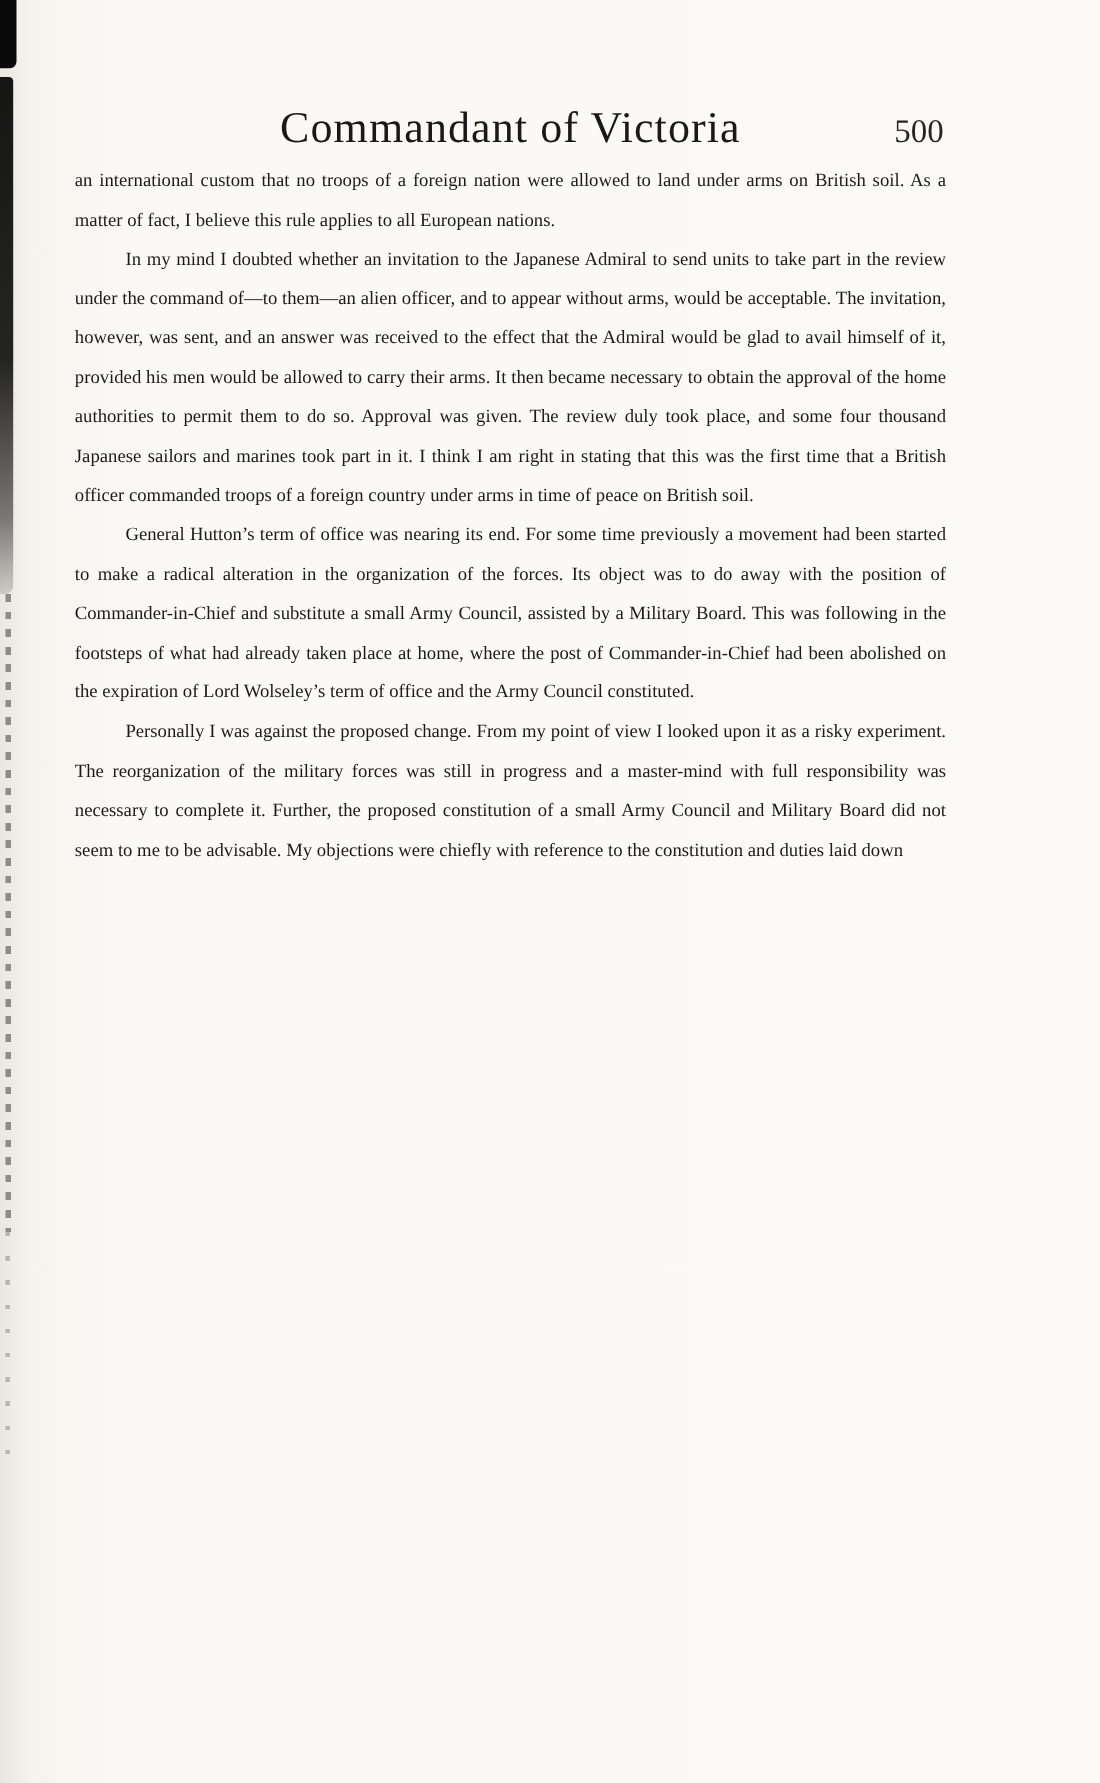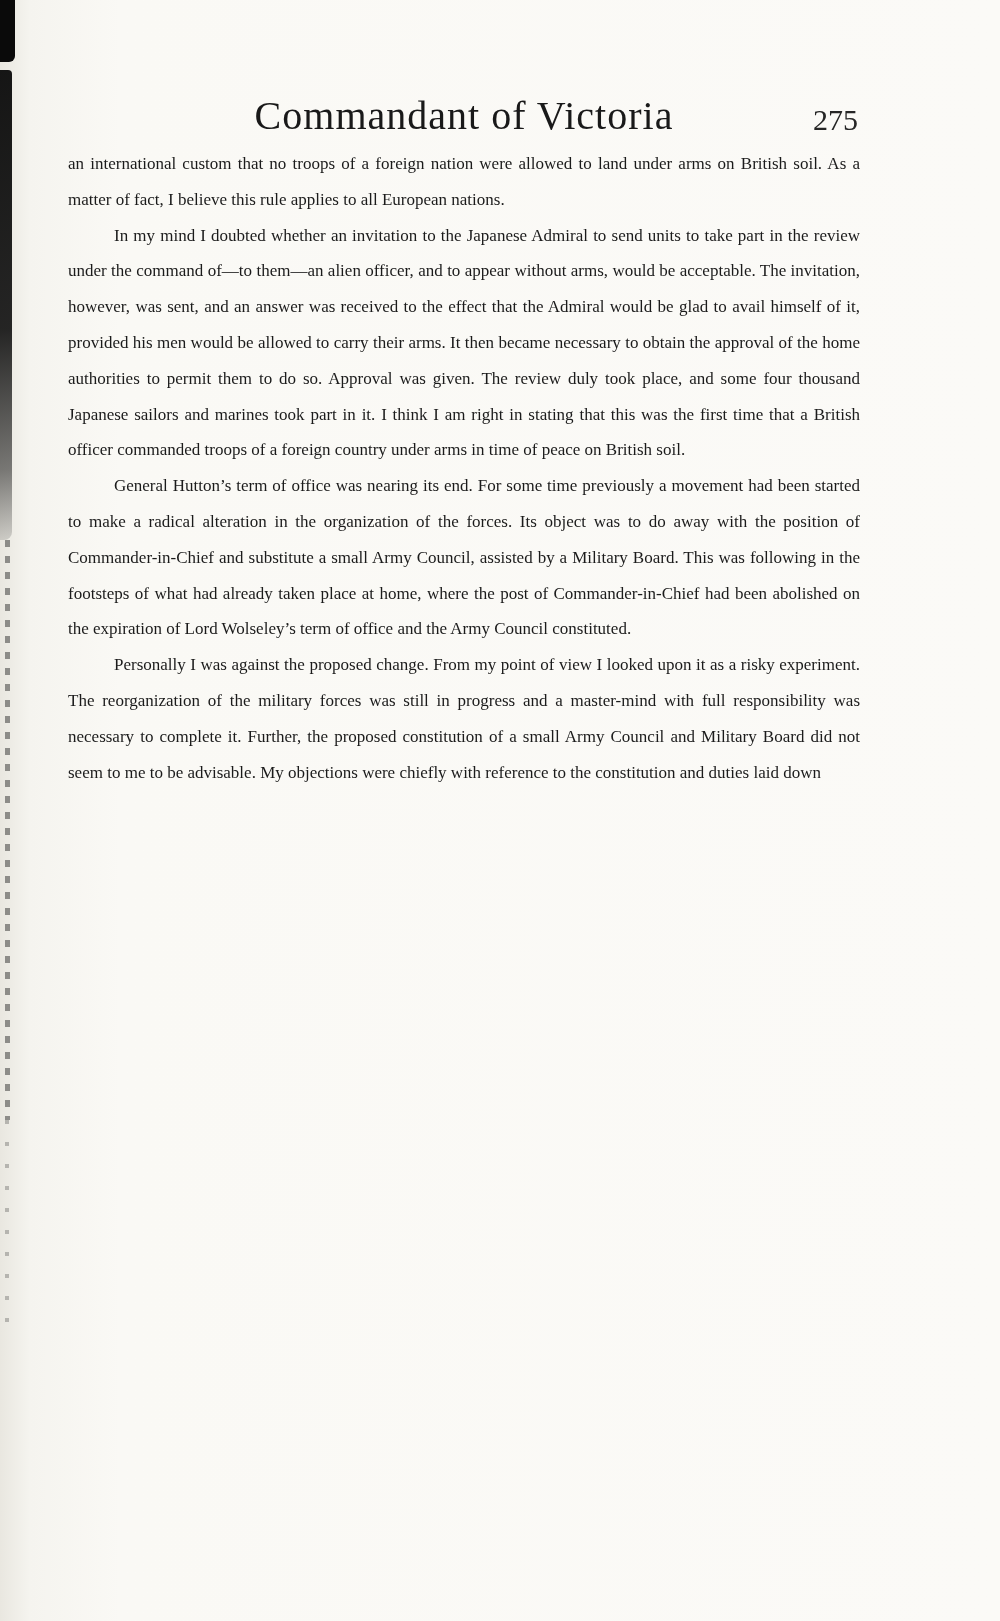--- a/index.html
+++ b/index.html
@@ -107,21 +107,21 @@
 
 <div class="page">
 
   <div class="binding-corner"></div>
   <div class="binding-strip"></div>
   <div class="binding-dots"></div>
   <div class="binding-fade"></div>
 
   <div class="header">
     <span class="title">Commandant of Victoria</span>
-    <span class="page-number">275</span>
+    <span class="page-number">500</span>
   </div>
 
   <div class="body-text">
     <p>an international custom that no troops of a foreign nation were allowed to land under arms on British soil. As a matter of fact, I believe this rule applies to all European nations.</p>
     <p class="indent">In my mind I doubted whether an invitation to the Japanese Admiral to send units to take part in the review under the command of—to them—an alien officer, and to appear without arms, would be acceptable. The invitation, however, was sent, and an answer was received to the effect that the Admiral would be glad to avail himself of it, provided his men would be allowed to carry their arms. It then became necessary to obtain the approval of the home authorities to permit them to do so. Approval was given. The review duly took place, and some four thousand Japanese sailors and marines took part in it. I think I am right in stating that this was the first time that a British officer commanded troops of a foreign country under arms in time of peace on British soil.</p>
     <p class="indent">General Hutton’s term of office was nearing its end. For some time previously a movement had been started to make a radical alteration in the organization of the forces. Its object was to do away with the position of Commander-in-Chief and substitute a small Army Council, assisted by a Military Board. This was following in the footsteps of what had already taken place at home, where the post of Commander-in-Chief had been abolished on the expiration of Lord Wolseley’s term of office and the Army Council constituted.</p>
     <p class="indent">Personally I was against the proposed change. From my point of view I looked upon it as a risky experiment. The reorganization of the military forces was still in progress and a master-mind with full responsibility was necessary to complete it. Further, the proposed constitution of a small Army Council and Military Board did not seem to me to be advisable. My objections were chiefly with reference to the constitution and duties laid down</p>
   </div>
 
 </div>

